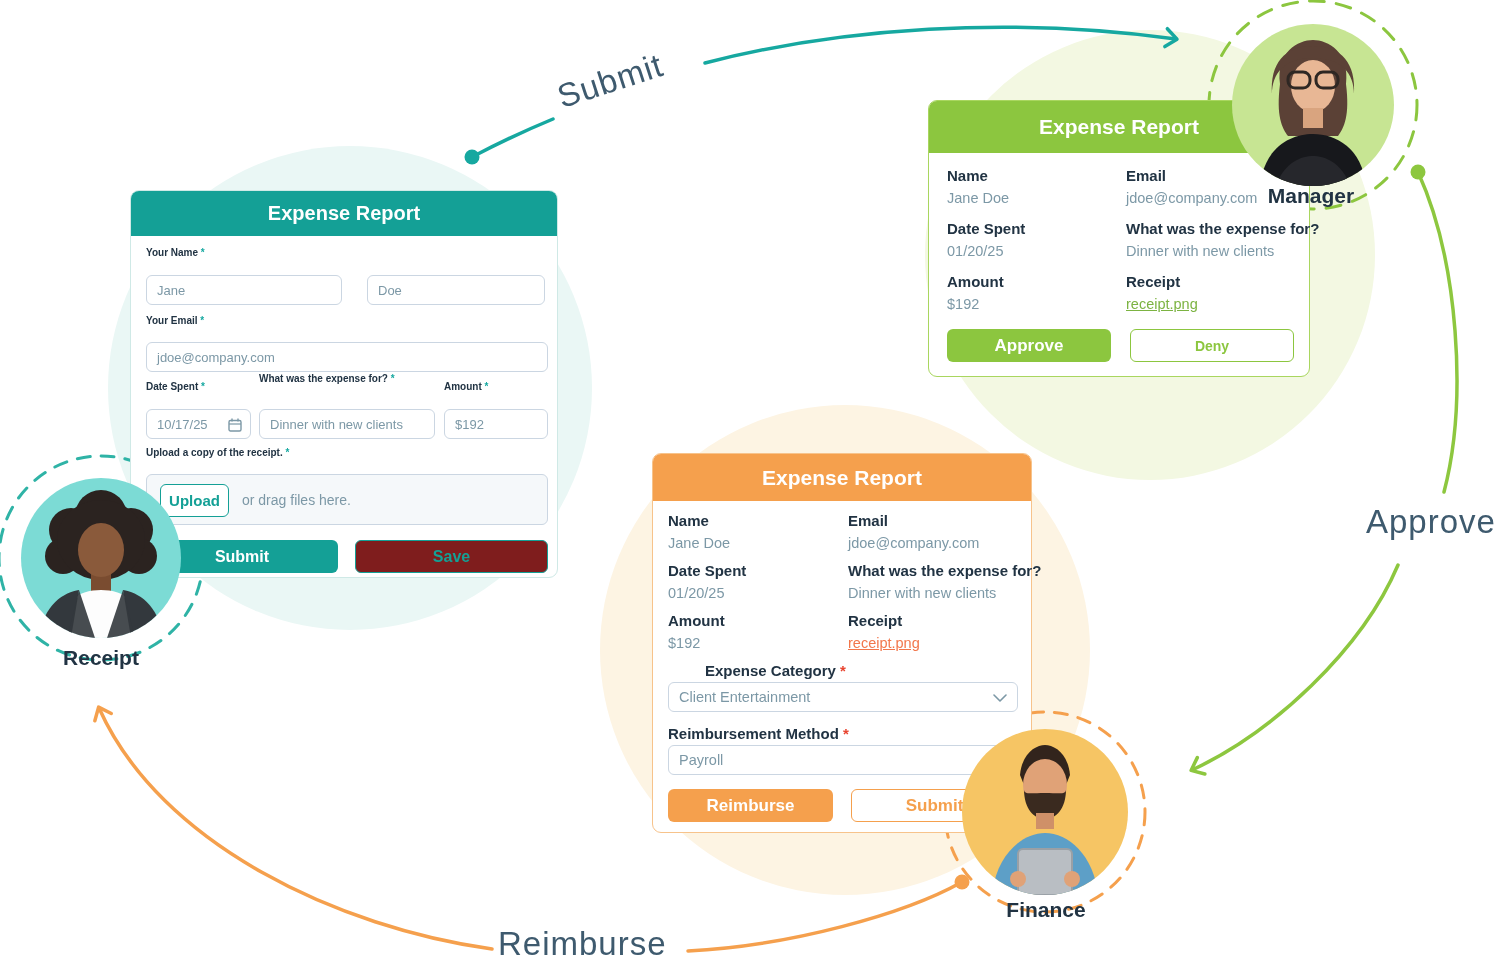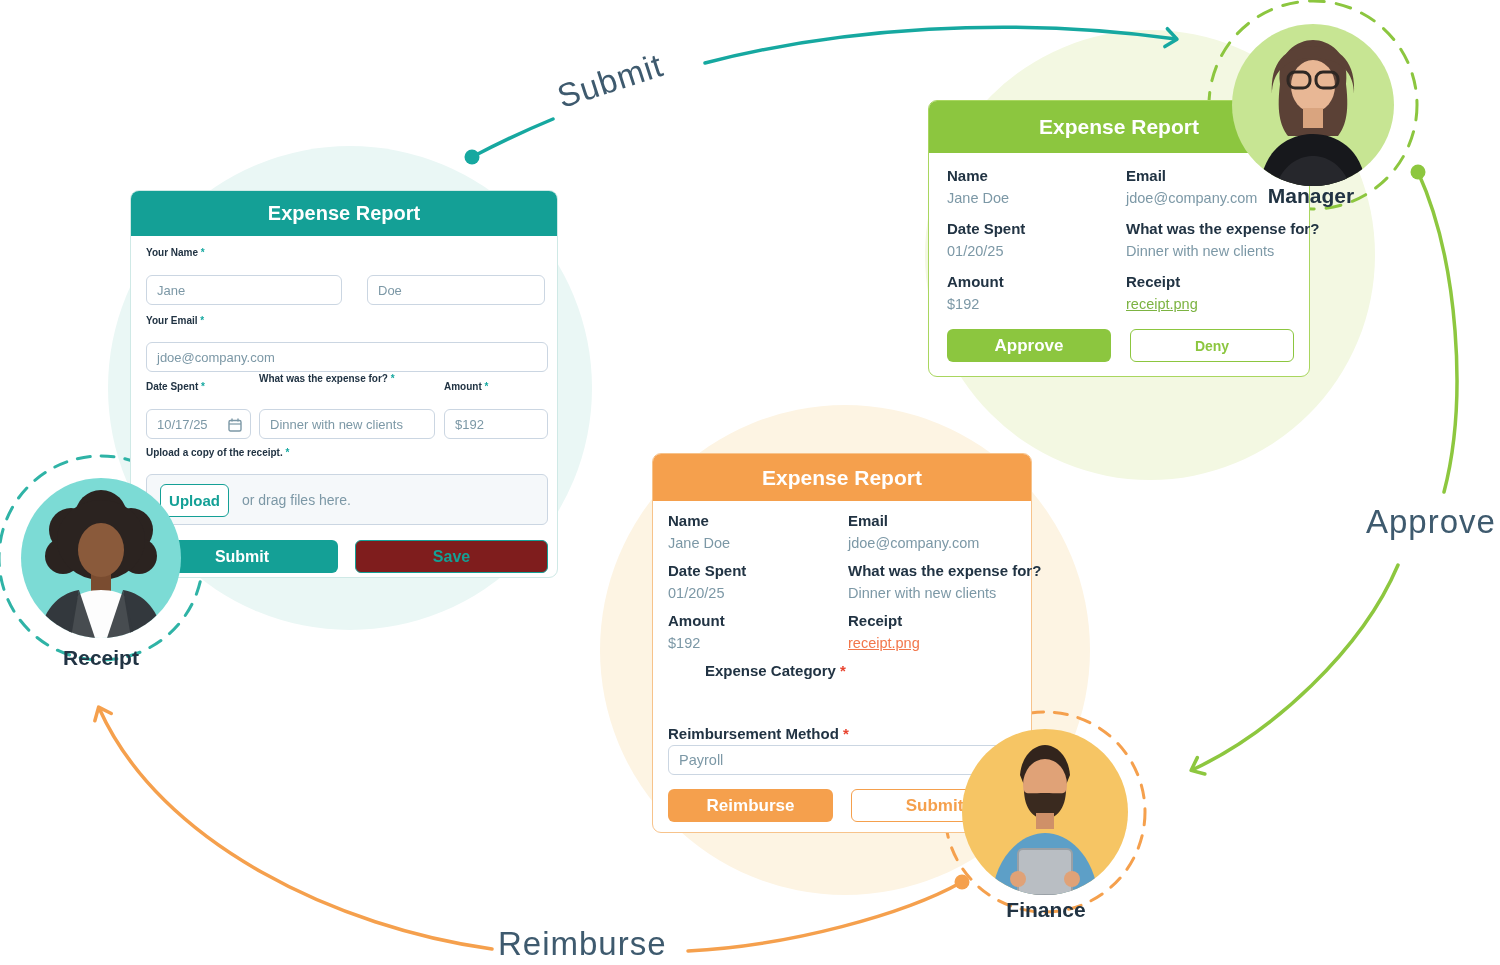--- a/index.html
+++ b/index.html
@@ -187,20 +187,26 @@
     <div class="abs lbl" style="left:195px;top:108px;">What was the expense for?</div>
     <div class="abs val" style="left:195px;top:131px;">Dinner with new clients</div>
 
     <div class="abs lbl" style="left:15px;top:158px;">Amount</div>
     <div class="abs val" style="left:15px;top:181px;">$192</div>
     <div class="abs lbl" style="left:195px;top:158px;">Receipt</div>
     <a class="abs val link" style="left:195px;top:181px;color:#f2764b;">receipt.png</a>
 
     <div class="abs lbl" style="left:15px;top:208px;margin-left:37px;">
       <span>Expense Category</span> <span class="req-red">*</span>
+    </div>
+    <div class="input" style="left:15px;top:228px;width:350px;height:30px;font-size:14.5px;">
+      <span>Client Entertainment</span>
+      <svg style="position:absolute;right:10px;top:11px;" width="14" height="8" viewBox="0 0 14 8">
+        <polyline points="1,1 7,7 13,1" fill="none" stroke="#7c98a6" stroke-width="1.6" stroke-linecap="round" stroke-linejoin="round"></polyline>
+      </svg>
     </div>
 
     <div class="abs lbl" style="left:15px;top:271px;">
       <span>Reimbursement Method</span> <span class="req-red">*</span>
     </div>
     <div class="input" style="left:15px;top:291px;width:350px;height:30px;font-size:14.5px;">Payroll</div>
 
     <div class="btn" style="left:15px;top:335px;width:165px;height:33px;background:#f5a04d;color:#fff;font-size:17px;">Reimburse</div>
     <div class="btn" style="left:198px;top:335px;width:167px;height:33px;background:#fff;border:1.5px solid #f5a04d;color:#f5a04d;font-size:17px;">Submit</div>
   </div>

